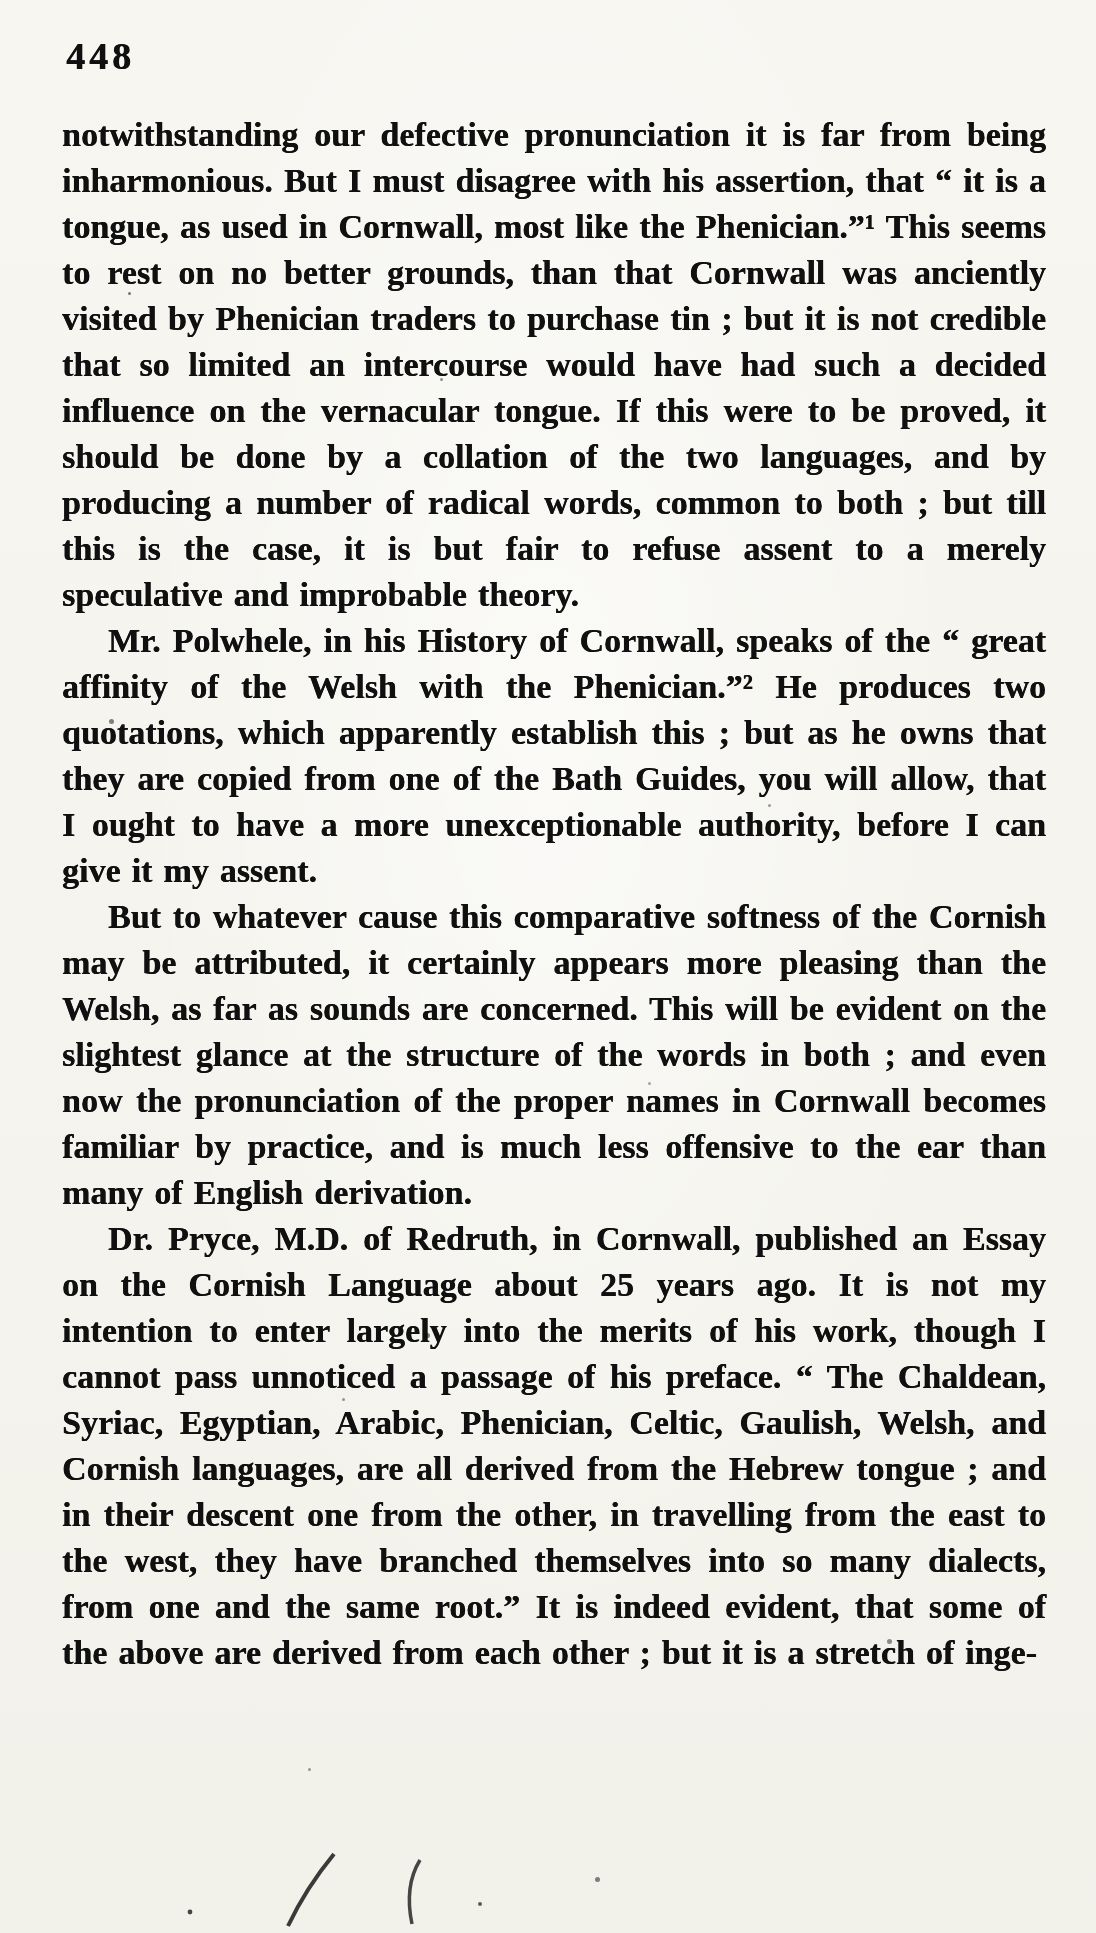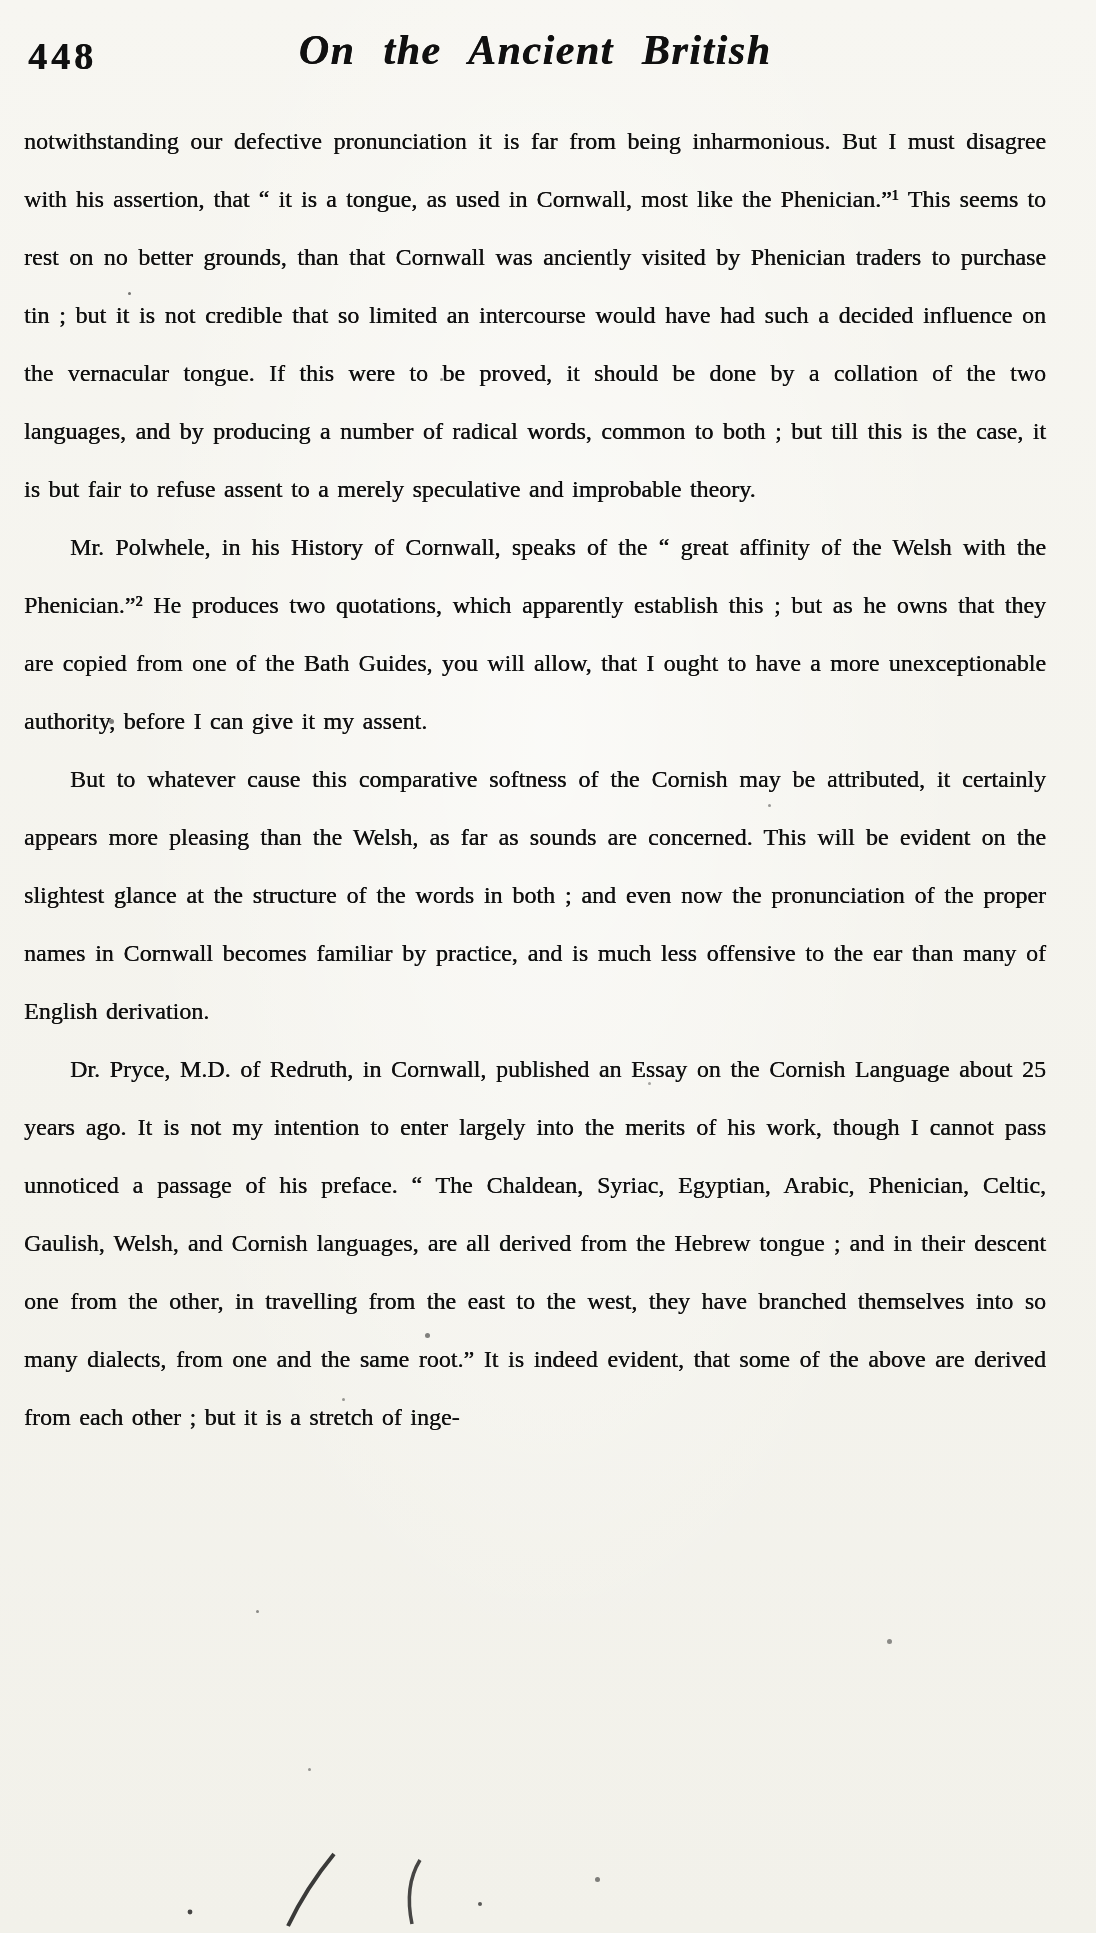--- a/index.html
+++ b/index.html
@@ -8,21 +8,21 @@
     height: 1933px;
     position: relative;
     overflow: hidden;
     background: #f6f5f0;
     font-family: "Liberation Serif", "DejaVu Serif", serif;
     color: #101010;
   }
   .page {
     position: absolute;
     inset: 0;
-    padding: 26px 50px 0 24px;
+    padding: 26px 50px 0 62px;
     background:
       radial-gradient(ellipse at 50% 38%, rgba(255,255,255,0.55) 0%, rgba(255,255,255,0) 55%),
       linear-gradient(180deg, #f7f6f1 0%, #f4f3ed 60%, #f2f1ea 100%);
   }
   
   .page-header {
     position: relative;
     height: 70px;
     margin-bottom: 16px;
   }
@@ -40,25 +40,26 @@
     text-align: center;
     font-size: 42px;
     font-style: italic;
     font-weight: bold;
     letter-spacing: 1.5px;
     word-spacing: 16px;
     text-shadow: 0.4px 0 0 currentColor;
   }
   
   .body-text {
-    font-size: 24px;
-    line-height: 58px;
+    font-size: 34px;
+    line-height: 46px;
     text-align: justify;
     word-spacing: 2.5px;
     text-shadow: 0.35px 0 0 currentColor;
+    font-weight: bold;
   }
   .para { margin: 0; text-indent: 46px; }
   .para.no-indent { text-indent: 0; }
   
   .footnotes {
     position: absolute;
     left: 58px;
     right: 52px;
     top: 1736px;
   }
@@ -110,21 +111,20 @@
     pointer-events: none;
   }
 </style>
 </head>
 <body>
 
 <div class="page">
 
   <header class="page-header">
     <span class="page-number">448</span>
-    <h1 class="running-title">On the Ancient British</h1>
   </header>
 
   <main class="body-text">
     <p class="para no-indent">notwithstanding our defective pronunciation it is far from being inharmonious.  But I must disagree with his assertion, that “ it is a tongue, as used in Cornwall, most like the Phenician.”¹  This seems to rest on no better grounds, than that Cornwall was anciently visited by Phenician traders to purchase tin ; but it is not credible that so limited an intercourse would have had such a decided influence on the vernacular tongue.  If this were to be proved, it should be done by a collation of the two languages, and by producing a number of radical words, common to both ; but till this is the case, it is but fair to refuse assent to a merely speculative and improbable theory.</p>
     <p class="para">Mr. Polwhele, in his History of Cornwall, speaks of the “ great affinity of the Welsh with the Phenician.”²  He produces two quotations, which apparently establish this ; but as he owns that they are copied from one of the Bath Guides, you will allow, that I ought to have a more unexceptionable authority, before I can give it my assent.</p>
     <p class="para">But to whatever cause this comparative softness of the Cornish may be attributed, it certainly appears more pleasing than the Welsh, as far as sounds are concerned.  This will be evident on the slightest glance at the structure of the words in both ; and even now the pronunciation of the proper names in Cornwall becomes familiar by practice, and is much less offensive to the ear than many of English derivation.</p>
     <p class="para">Dr. Pryce, M.D. of Redruth, in Cornwall, published an Essay on the Cornish Language about 25 years ago.  It is not my intention to enter largely into the merits of his work, though I cannot pass unnoticed a passage of his preface.  “ The Chaldean, Syriac, Egyptian, Arabic, Phenician, Celtic, Gaulish, Welsh, and Cornish languages, are all derived from the Hebrew tongue ; and in their descent one from the other, in travelling from the east to the west, they have branched themselves into so many dialects, from one and the same root.”  It is indeed evident, that some of the above are derived from each other ; but it is a stretch of inge-</p>
   </main>
 
 

